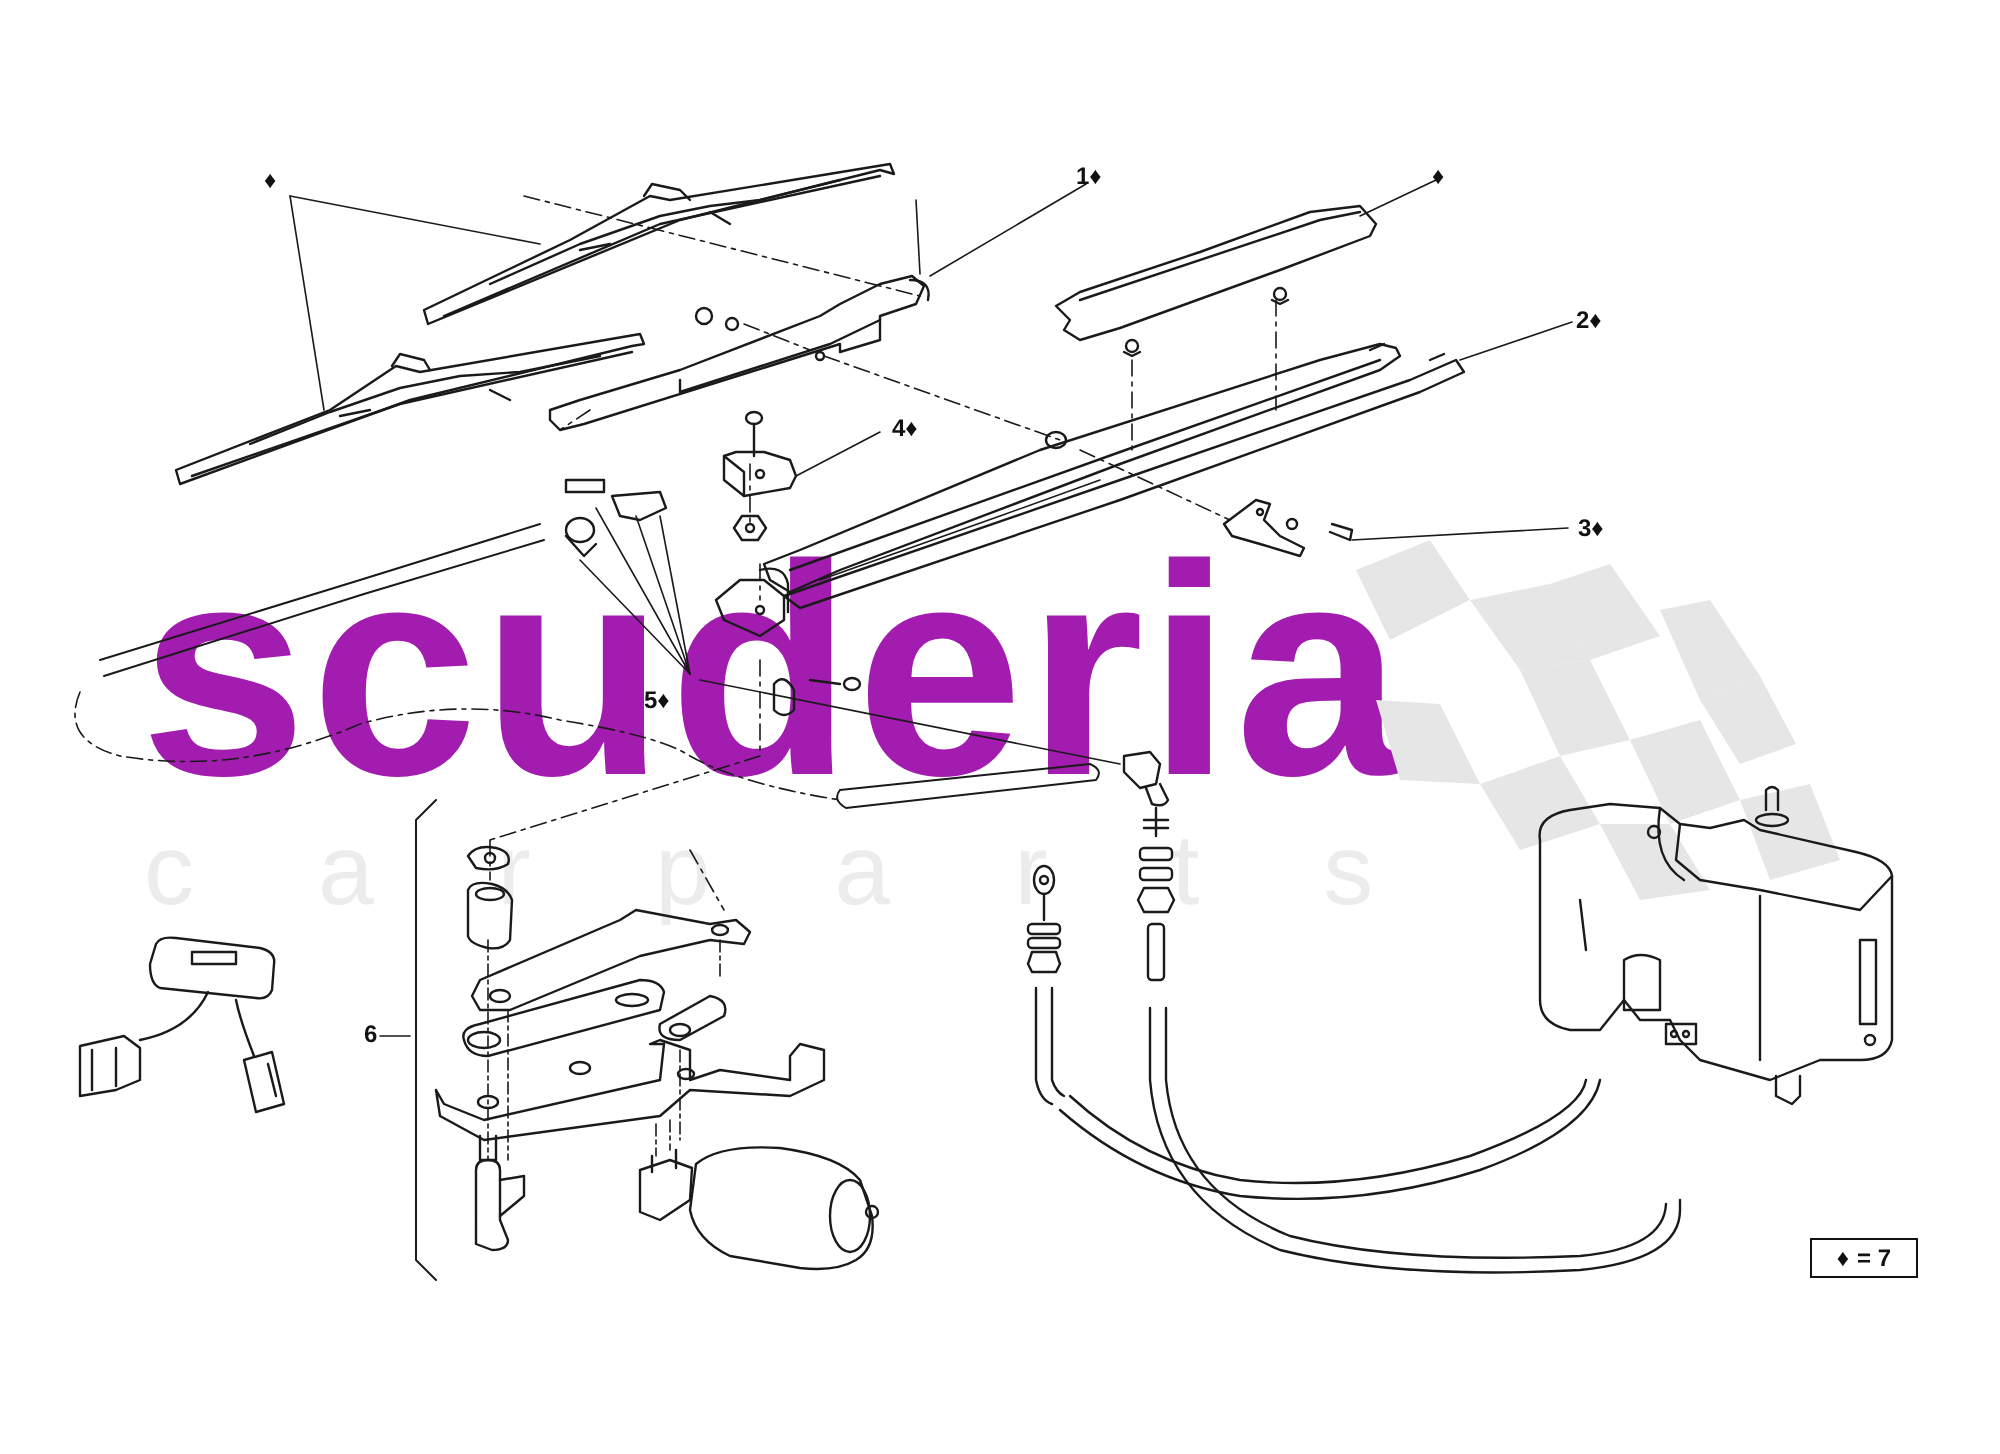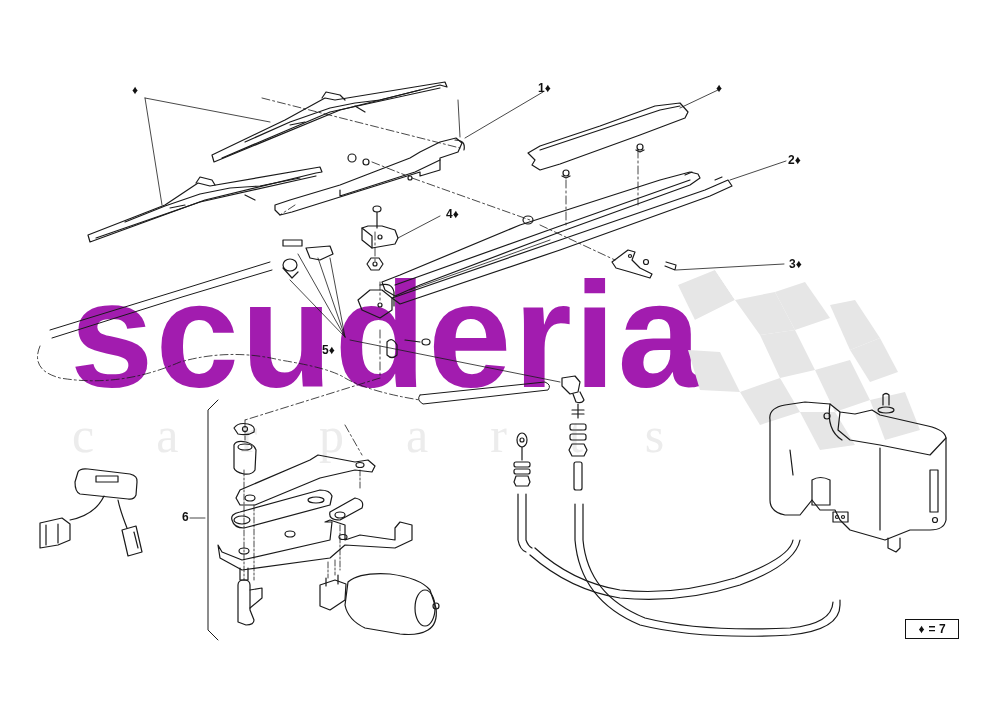--- a/index.html
+++ b/index.html
@@ -1,19 +1,19 @@
 <!DOCTYPE html>
 <html><head>
 <meta charset="utf-8">
 <style>
   html, body { margin:0; padding:0; background:#ffffff; }
   body { width:1000px; height:727px; position:relative; overflow:hidden; font-family:"Liberation Sans", sans-serif; }
   #canvas { position:absolute; left:0; top:0; width:1000px; height:727px; }
   .wm-main { position:absolute; left:70px; top:260px; font-family:"Liberation Sans", sans-serif; font-weight:bold; font-size:150px; letter-spacing:2px; color:#a21caf; line-height:1; z-index:0; }
-  .wm-sub { position:absolute; left:72px; top:410px; font-family:Liberation Serif, serif; font-size:50px; color:#ececec; letter-spacing:62px; line-height:1; z-index:0; }
+  .wm-sub { position:absolute; left:72px; top:410px; font-family:Liberation Sans, sans-serif; font-size:50px; color:#ececec; letter-spacing:62px; line-height:1; z-index:0; }
   .callout { position:absolute; font-family:"Liberation Sans", sans-serif; font-weight:bold; font-size:12px; color:#111; z-index:3; line-height:1; }
   .legend-box { position:absolute; left:905px; top:619px; width:52px; height:18px; border:1.5px solid #111; font-family:"Liberation Sans", sans-serif; font-weight:bold; font-size:12px; color:#111; display:flex; align-items:center; justify-content:center; gap:4px; z-index:3; background:#fff; }
   svg { position:absolute; left:0; top:0; z-index:2; }
   .flag { z-index:1; }
 </style>
 </head>
 <body>
 
 <div id="canvas">
 

